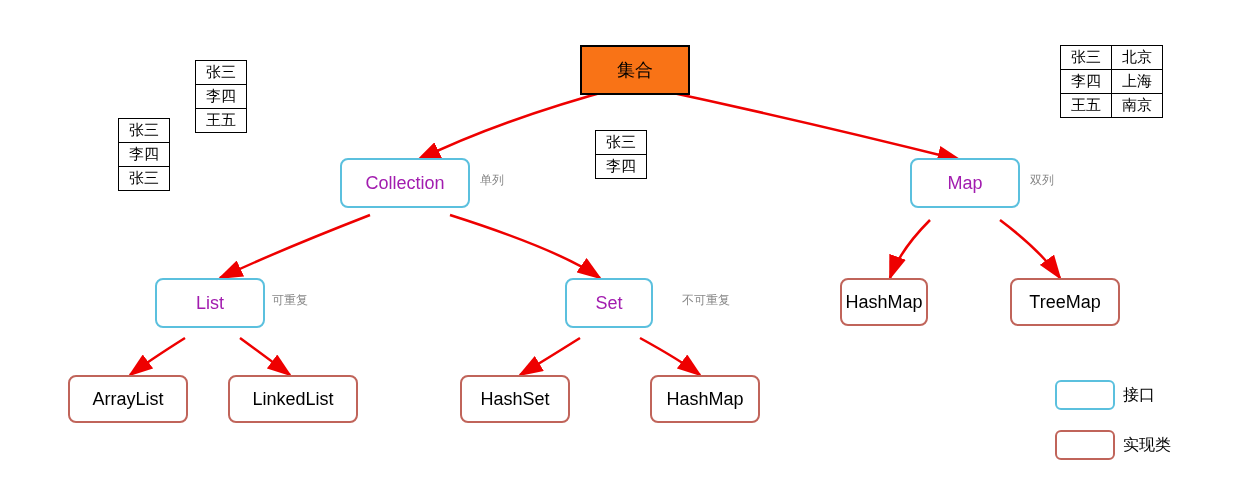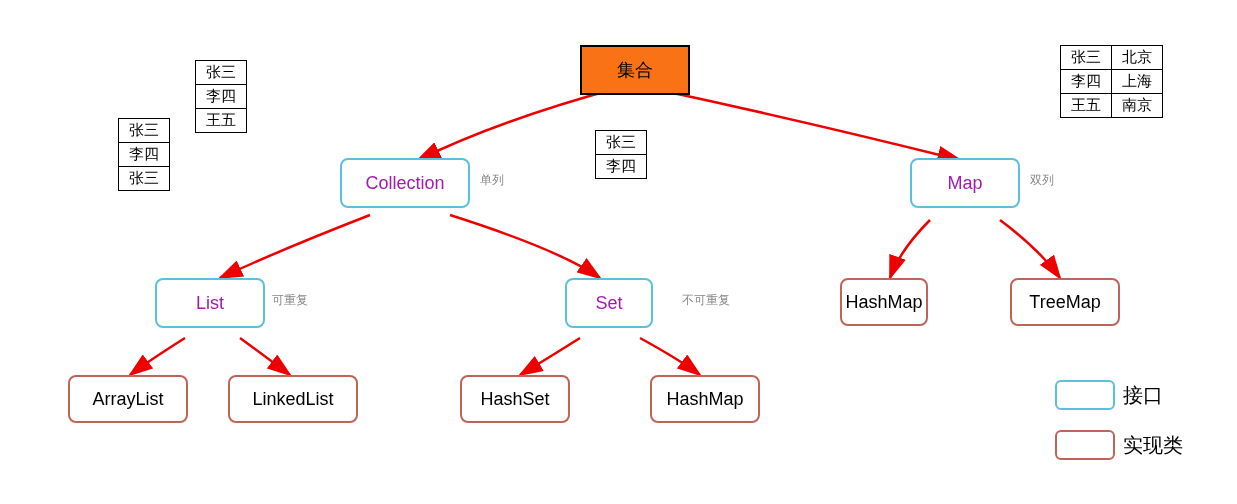--- a/index.html
+++ b/index.html
@@ -65,21 +65,21 @@
       width: 1237px;
       height: 504px;
       pointer-events: none;
     }
     
     .legend-box {
       position: absolute;
       display: flex;
       align-items: center;
       gap: 8px;
-      font-size: 20px;
+      font-size: 16px;
     }
     .legend-rect {
       width: 60px;
       height: 30px;
       border-radius: 6px;
     }
     .legend-interface {
       border: 2px solid #5bc0de;
     }
     .legend-impl {

